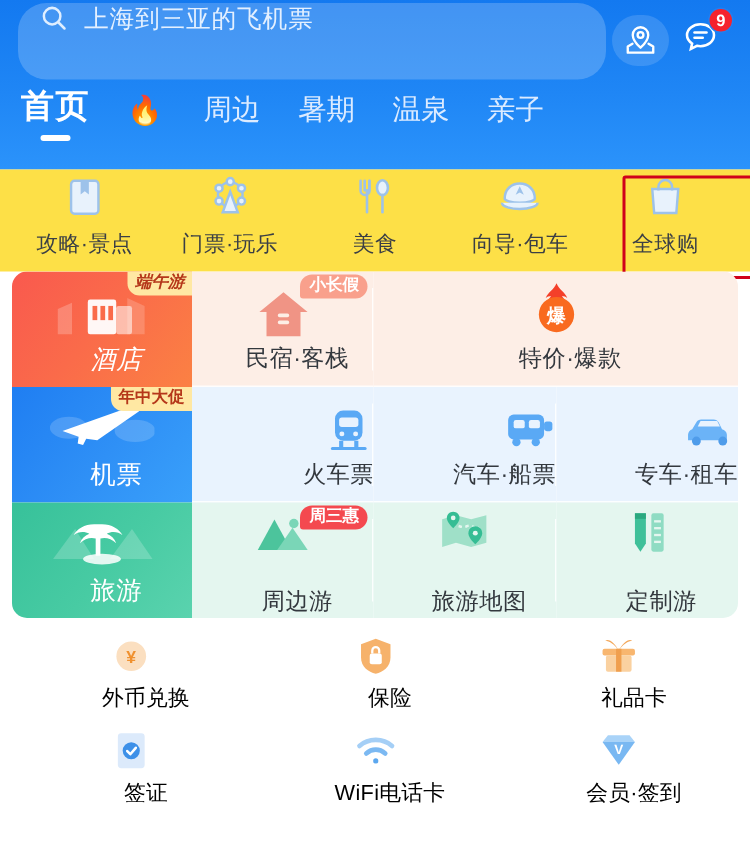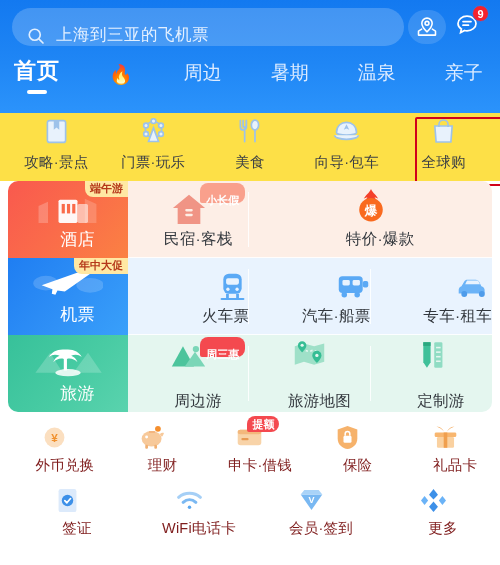--- a/index.html
+++ b/index.html
@@ -17,23 +17,23 @@
     height:113px;
     background:linear-gradient(180deg,#1379f0 0%,#1f86f5 55%,#2b93fb 100%);
     box-sizing:border-box;
   }
   .searchrow{
     display:flex;align-items:center;
     padding:10px 12px 0 12px;
     height:44px;box-sizing:border-box;
   }
   .searchbar{
-    flex:1;height:38px;border-radius:19px;
+    flex:1;height:51px;border-radius:19px;
     background:rgba(255,255,255,0.20);
-    display:flex;align-items:flex-end;
+    display:flex;align-items:flex-start;
     padding:0 14px;box-sizing:border-box;
     min-width:0;
   }
   .search-icon{width:20px;height:20px;flex:none;margin-right:10px;}
   .search-text{
     color:#e4f0ff;font-size:16.5px;letter-spacing:.5px;
     white-space:nowrap;overflow:hidden;
   }
   .hdr-btn{
     width:42px;height:42px;flex:none;position:relative;
@@ -53,21 +53,20 @@
     font-weight:bold;padding:0 3px;box-sizing:border-box;
     border:1.5px solid #2080f2;
   }
 
   
   .tabs{
     display:flex;align-items:flex-end;
     height:52px;padding:0 0 0 14px;
     box-sizing:border-box;overflow:hidden;
     white-space:nowrap;
-    gap:24px;
   }
   .tab{
     position:relative;color:#dcebff;font-size:19px;
     padding:0 0 10px 0;margin-right:25px;flex:none;
     display:flex;align-items:center;
   }
   .tab.active{
     color:#ffffff;font-size:22px;font-weight:bold;
     letter-spacing:1px;
   }
@@ -114,22 +113,22 @@
   }
   .cell .ci{height:36px;display:flex;align-items:flex-end;justify-content:center;}
   .cell .cl{
     font-size:15.5px;color:#33383e;margin-top:3px;letter-spacing:.3px;
     white-space:nowrap;
     margin-left:19px;
   }
   .big{grid-row:span 1;justify-content:flex-end;padding-bottom:7px;}
   .big .cl{color:#ffffff;font-size:17px;font-weight:500;}
   .big .ci{height:40px;align-items:center;}
-  .c-hotel{background:linear-gradient(130deg,#f9594e 0%,#fa6b4a 48%,#fb8143 100%);}
-  .c-flight{background:linear-gradient(130deg,#1f7ef2 0%,#2f90f6 55%,#39a0fa 100%);justify-content:center;}
+  .c-hotel{background:linear-gradient(130deg,#f9594e 0%,#fa6b4a 48%,#fb8143 100%);font-style:italic;}
+  .c-flight{background:linear-gradient(130deg,#1f7ef2 0%,#2f90f6 55%,#39a0fa 100%);}
   .c-tour{background:linear-gradient(130deg,#37c19a 0%,#48cba3 55%,#5ad3ae 100%);}
   .r1{background:#fdeee6;}
   .r2{background:#e9f3fe;align-items:flex-end;}
   .r3{background:#e4f6ef;justify-content:space-between;}
   .span2{grid-column:span 2;}
   .divv{
     position:absolute;right:0;top:14%;height:72%;width:1px;
     background:rgba(255,255,255,0.85);
   }
   .divh{
@@ -142,38 +141,38 @@
     font-size:11px;line-height:15px;height:16px;
     padding:0 5px;box-sizing:border-box;
     border-bottom-left-radius:8px;
     white-space:nowrap;font-weight:bold;
     z-index:3;
   }
   .tag-yellow{background:#ffe8a3;color:#b5371a;}
   .tag-pill{
     position:absolute;top:2px;right:4px;
     font-size:11px;line-height:15px;height:16px;
-    padding:10px 6px;box-sizing:border-box;border-radius:8px;
+    padding:0 6px;box-sizing:border-box;border-radius:8px;
     border-bottom-left-radius:2px;
     white-space:nowrap;font-weight:bold;z-index:3;
   }
   .tag-salmon{background:#f9a08c;color:#ffffff;}
   .tag-red{background:#f4494f;color:#ffffff;}
 
   
   .iconrow{
     display:flex;padding:10px 6px 0 6px;background:#fff;
   }
   .ic{
     flex:1;display:flex;flex-direction:column;align-items:center;
     position:relative;
   }
   .ic .gi{height:30px;display:flex;align-items:center;justify-content:center;position:relative;}
   .ic .lbl{
-    margin-top:4px;font-size:14.5px;color:#7f1d1d;letter-spacing:.2px;
+    margin-top:4px;font-size:14.5px;color:#000000;letter-spacing:.2px;
     white-space:nowrap;
     margin-left:20px;
   }
   .minibadge{
     position:absolute;top:-6px;left:12px;
     background:#f4494f;color:#fff;font-weight:bold;
     font-size:11px;line-height:16px;height:16px;padding:0 5px;
     border-radius:8px;border-bottom-left-radius:2px;
     white-space:nowrap;z-index:4;
   }
@@ -469,46 +468,21 @@
     <div class="ic">
       <span class="gi">
         <svg viewBox="0 0 30 30" width="27" height="27">
           <circle cx="15" cy="15" r="11" fill="#fbdfc0"></circle>
           <text x="15" y="20" font-size="13" font-weight="bold" fill="#f0912f" text-anchor="middle" font-family="'Liberation Sans',sans-serif">¥</text>
         </svg>
       </span>
       <span class="lbl">外币兑换</span>
     </div>
 
-    <div class="ic">
-      <span class="gi">
-        <svg viewBox="0 0 32 30" width="29" height="28">
-          <ellipse cx="15" cy="17" rx="11" ry="8.6" fill="#f7c99a"></ellipse>
-          <path d="M24 12c1.6-1.6 3.4-2 4.6-1.4-.4 1.6-1 3-2.2 4z" fill="#f7c99a"></path>
-          <rect x="8" y="23.5" width="3" height="4.5" rx="1.2" fill="#f0b073"></rect>
-          <rect x="18" y="23.5" width="3" height="4.5" rx="1.2" fill="#f0b073"></rect>
-          <circle cx="9.5" cy="15" r="1.6" fill="#fff"></circle>
-          <circle cx="22" cy="6" r="3.2" fill="#f58f2e"></circle>
-          <rect x="12" y="8.5" width="7" height="2" rx="1" fill="#f3b57e"></rect>
-        </svg>
-      </span>
-      <span class="lbl">理财</span>
-    </div>
-
-    <div class="ic">
-      <span class="gi">
-        <svg viewBox="0 0 32 26" width="29" height="26">
-          <rect x="3" y="5" width="26" height="17" rx="3" fill="#f8d3a8"></rect>
-          <rect x="3" y="5" width="26" height="5" rx="3" fill="#f3b87c"></rect>
-          <rect x="7" y="14" width="8" height="2.6" rx="1.3" fill="#e89a53"></rect>
-        </svg>
-        <span class="minibadge">提额</span>
-      </span>
-      <span class="lbl">申卡·借钱</span>
-    </div>
+
 
     <div class="ic">
       <span class="gi">
         <svg viewBox="0 0 28 30" width="25" height="27">
           <path d="M14 2 25 6v10c0 7-5.4 11-11 12C8.4 27 3 23 3 16V6z" fill="#f6b26b"></path>
           <rect x="9.5" y="13" width="9" height="8" rx="1.6" fill="#fff"></rect>
           <path d="M11.4 13v-2.2a2.6 2.6 0 0 1 5.2 0V13" stroke="#fff" stroke-width="1.7" fill="none"></path>
         </svg>
       </span>
       <span class="lbl">保险</span>
@@ -557,26 +531,15 @@
         <svg viewBox="0 0 30 28" width="27" height="26">
           <path d="M3 8h24l-12 17z" fill="#79b8f2"></path>
           <path d="M3 8 7 3h16l4 5z" fill="#a9d3f8"></path>
           <text x="15" y="17" font-size="10" font-weight="bold" fill="#fff" text-anchor="middle" font-family="'Liberation Sans',sans-serif">V</text>
         </svg>
       </span>
       <span class="lbl">会员·签到</span>
     </div>
 
 
-    <div class="ic">
-      <span class="gi">
-        <svg viewBox="0 0 28 28" width="25" height="25">
-          <path d="M14 1 19 7.5 14 13 9 7.5z" fill="#3d90e8"></path>
-          <path d="M14 15 19 21 14 27 9 21z" fill="#3d90e8"></path>
-          <path d="M4 9 8 14 4 19 0 14z" fill="#6bb3f7"></path>
-          <path d="M24 9 28 14 24 19 20 14z" fill="#6bb3f7"></path>
-        </svg>
-      </span>
-      <span class="lbl">更多</span>
-    </div>
   </div>
 
 </div>
 
 </body></html>

